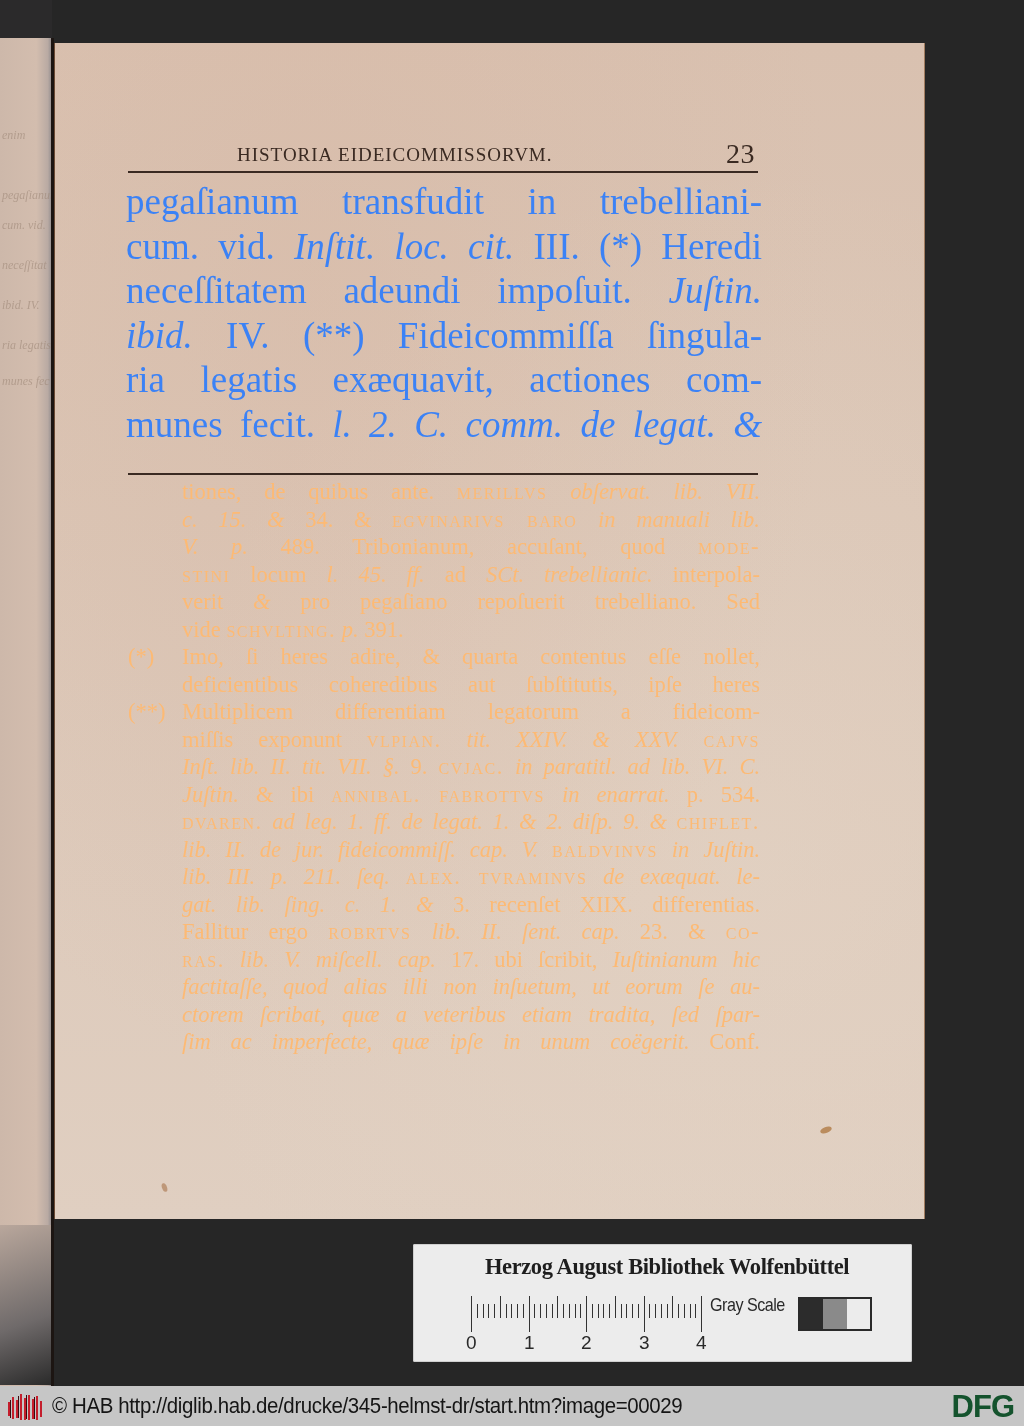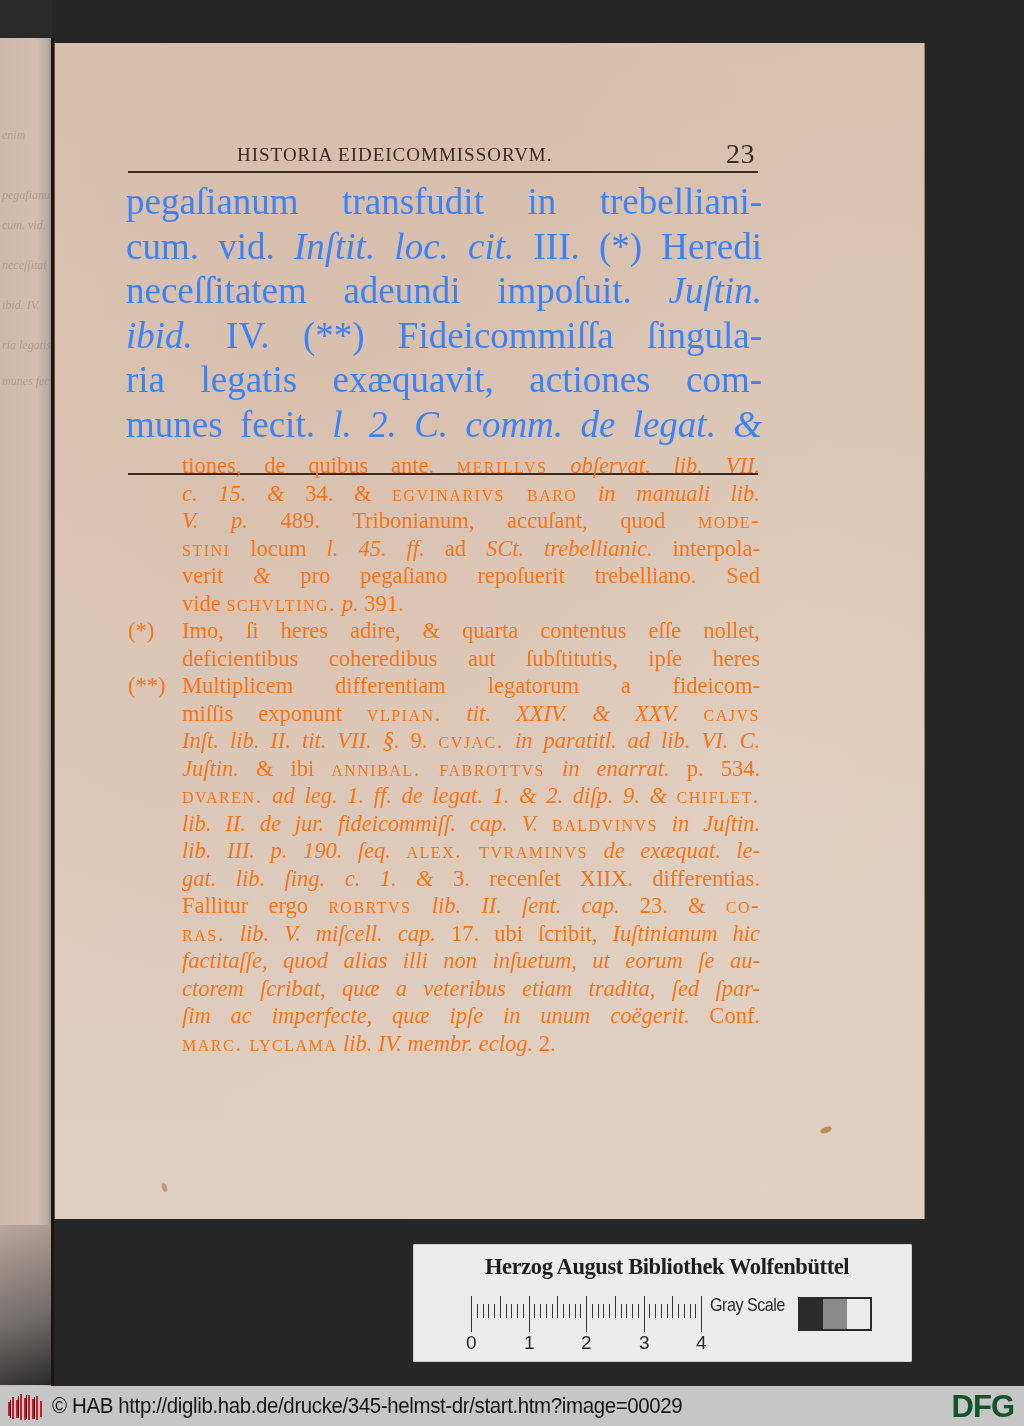--- a/index.html
+++ b/index.html
@@ -50,22 +50,22 @@
   .main-text {
     position:absolute; left:126px; top:180px; width:636px;
     color:#3b82f6; font-size:37px; line-height:44.5px;
   }
   .main-text .ln { display:block; text-align:justify; text-align-last:justify; white-space:nowrap; height:44.5px; }
   .main-text .ln.right { text-align:right; text-align-last:right; }
   .it { font-style:italic; }
   .sc { font-variant:small-caps; letter-spacing:1.5px; }
 
   .notes {
-    position:absolute; left:128px; top:452px; width:632px;
-    color:#f97316; font-size:22.5px; line-height:27.5px;
+    position:absolute; left:128px; top:478px; width:632px;
+    color:#fdba74; font-size:22.5px; line-height:27.5px;
   }
   .notes .ln { display:block; height:27.5px; white-space:nowrap; padding-left:54px; text-align:justify; text-align-last:justify; }
   .notes .ln.last { text-align-last:left; }
   .notes .marker { position:absolute; left:0; }
   .notes .row { position:relative; display:block; }
 
   .color-card {
     position:absolute; left:413px; top:1244px; width:499px; height:118px;
     background:#ececec; border-radius:2px; box-shadow:0 0 0 1px #cfcfcf inset;
   }
@@ -143,28 +143,27 @@
 
   <span class="row">
     <span class="marker">(**)</span>
     <span class="ln">Multiplicem differentiam legatorum a fideicom-</span>
   </span>
   <span class="ln">miſſis exponunt <span class="sc">vlpian.</span> <span class="it">tit. XXIV. &amp; XXV.</span> <span class="sc">cajvs</span></span>
   <span class="ln"><span class="it">Inſt. lib. II. tit. VII. §.</span> 9. <span class="sc">cvjac.</span> <span class="it">in paratitl. ad lib. VI. C.</span></span>
   <span class="ln"><span class="it">Juſtin.</span> &amp; ibi <span class="sc">annibal. fabrottvs</span> <span class="it">in enarrat.</span> p. 534.</span>
   <span class="ln"><span class="sc">dvaren.</span> <span class="it">ad leg. 1. ff. de legat. 1. &amp; 2. diſp. 9. &amp;</span> <span class="sc">chiflet.</span></span>
   <span class="ln"><span class="it">lib. II. de jur. fideicommiſſ. cap. V.</span> <span class="sc">baldvinvs</span> <span class="it">in Juſtin.</span></span>
-  <span class="ln"><span class="it">lib. III. p. 190. ſeq.</span> <span class="sc">alex. tvraminvs</span> <span class="it">de exæquat. le-</span></span>
+  <span class="ln"><span class="it">lib. III. p. 211. ſeq.</span> <span class="sc">alex. tvraminvs</span> <span class="it">de exæquat. le-</span></span>
   <span class="ln"><span class="it">gat. lib. ſing. c. 1. &amp;</span> 3. recenſet XIIX. differentias.</span>
   <span class="ln">Fallitur ergo <span class="sc">robrtvs</span> <span class="it">lib. II. ſent. cap.</span> 23. &amp; <span class="sc">co-</span></span>
   <span class="ln"><span class="sc">ras.</span> <span class="it">lib. V. miſcell. cap.</span> 17. ubi ſcribit, <span class="it">Iuſtinianum hic</span></span>
   <span class="ln it">factitaſſe, quod alias illi non inſuetum, ut eorum ſe au-</span>
   <span class="ln it">ctorem ſcribat, quæ a veteribus etiam tradita, ſed ſpar-</span>
   <span class="ln"><span class="it">ſim ac imperfecte, quæ ipſe in unum coëgerit.</span> Conf.</span>
-  <span class="ln last"><span class="sc">marc. lyclama</span> <span class="it">lib. IV. membr. eclog.</span> 2.</span>
 </div>
 
 <div class="color-card">
   <div class="card-title">Herzog August Bibliothek Wolfenbüttel</div>
   <div class="ruler">
 
   <span class="tick" style="left: 0px; height: 36px; bottom: 0px;"></span>
       <span class="tick" style="left: 5.75px; height: 14px; bottom: 14px;"></span>
       <span class="tick" style="left: 11.5px; height: 14px; bottom: 14px;"></span>
       <span class="tick" style="left: 17.25px; height: 14px; bottom: 14px;"></span>

